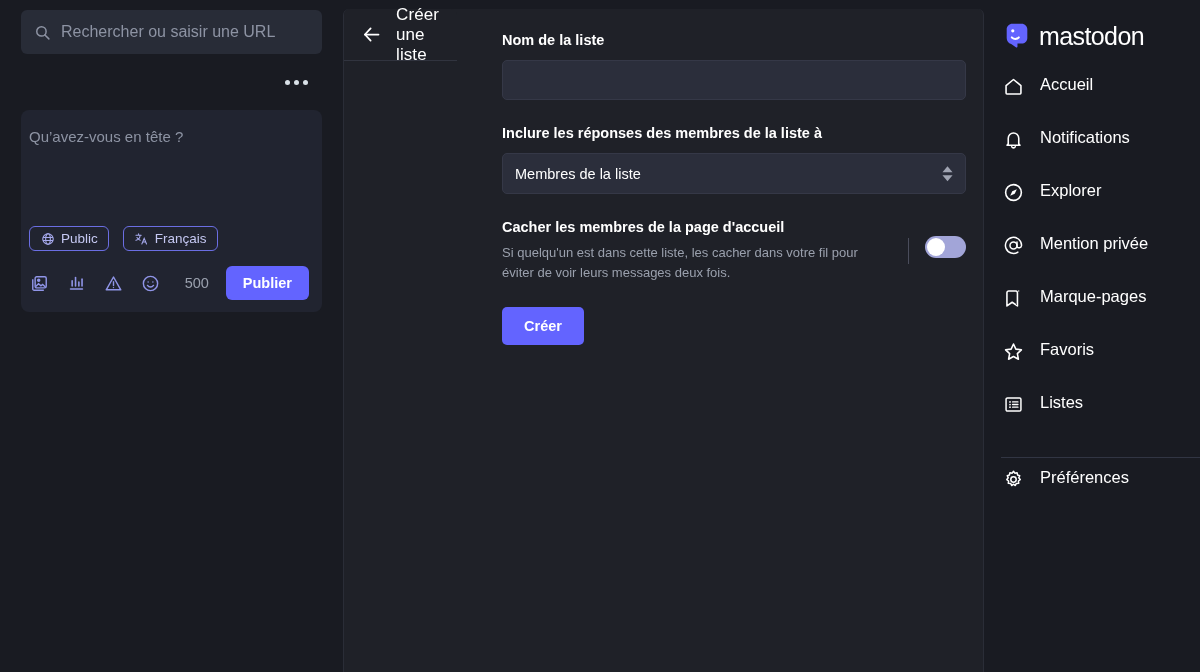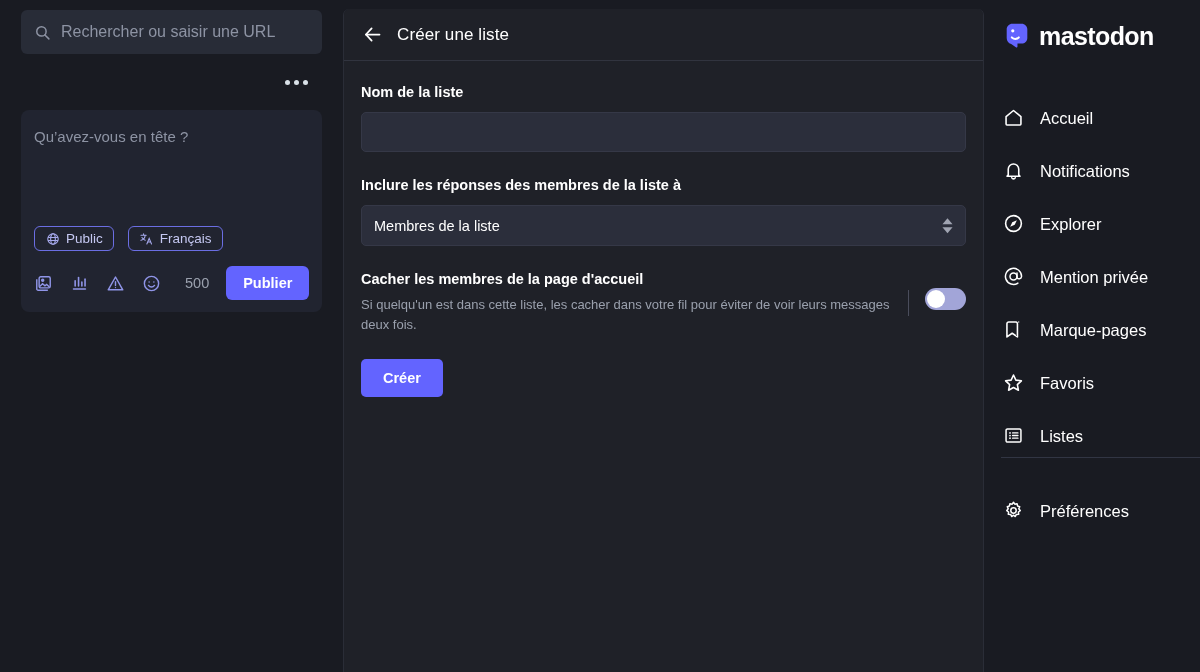--- a/index.html
+++ b/index.html
@@ -68,21 +68,21 @@
   .dots-btn span {
     width: 5px; height: 5px;
     border-radius: 50%;
     background: #d9e1e8;
     display: block;
   }
 
   .compose {
     background: #212430;
     border-radius: 8px;
-    padding: 14px 13px 12px 13px;
+    padding: 14px 13px 12px 8px;
     display: flex;
     flex-direction: column;
   }
   .compose-placeholder {
     min-height: 96px;
     color: #8d93a3;
     font-size: 15px;
     line-height: 1.4;
     padding-top: 2px;
   }
@@ -142,23 +142,24 @@
     background: #191b22;
     padding-top: 9px;
     display: flex;
     flex-direction: column;
   }
   .panel {
     background: #1f2128;
     border-radius: 6px 6px 0 0;
     height: 100%;
     display: flex;
-    flex-direction: column;
+    flex-direction: row;
     border-left: 1px solid #2a2d37;
     border-right: 1px solid #2a2d37;
+    gap: 28px;
   }
   .panel-header {
     height: 52px;
     flex: 0 0 52px;
     display: flex;
     align-items: center;
     gap: 14px;
     padding: 0 17px;
     border-bottom: 1px solid #31343f;
     background: #1f2128;
@@ -288,27 +289,27 @@
     align-items: center;
     gap: 7px;
     height: 48px;
     padding-left: 1px;
     cursor: pointer;
   }
   .brand-mark { width: 30px; height: 30px; flex: 0 0 30px; }
   .brand-text {
     color: #ffffff;
     font-size: 25px;
-    font-weight: bold;
+    font-weight: normal;
     letter-spacing: -0.6px;
   }
   .nav { margin-top: 15px; display: flex; flex-direction: column; }
   .nav-item {
     display: flex;
-    align-items: flex-end;
+    align-items: flex-start;
     gap: 16px;
     height: 53px;
     color: #ffffff;
     font-size: 16.5px;
     cursor: pointer;
     padding-left: 1px;
   }
   .nav-ic {
     width: 22px; height: 22px;
     flex: 0 0 22px;

